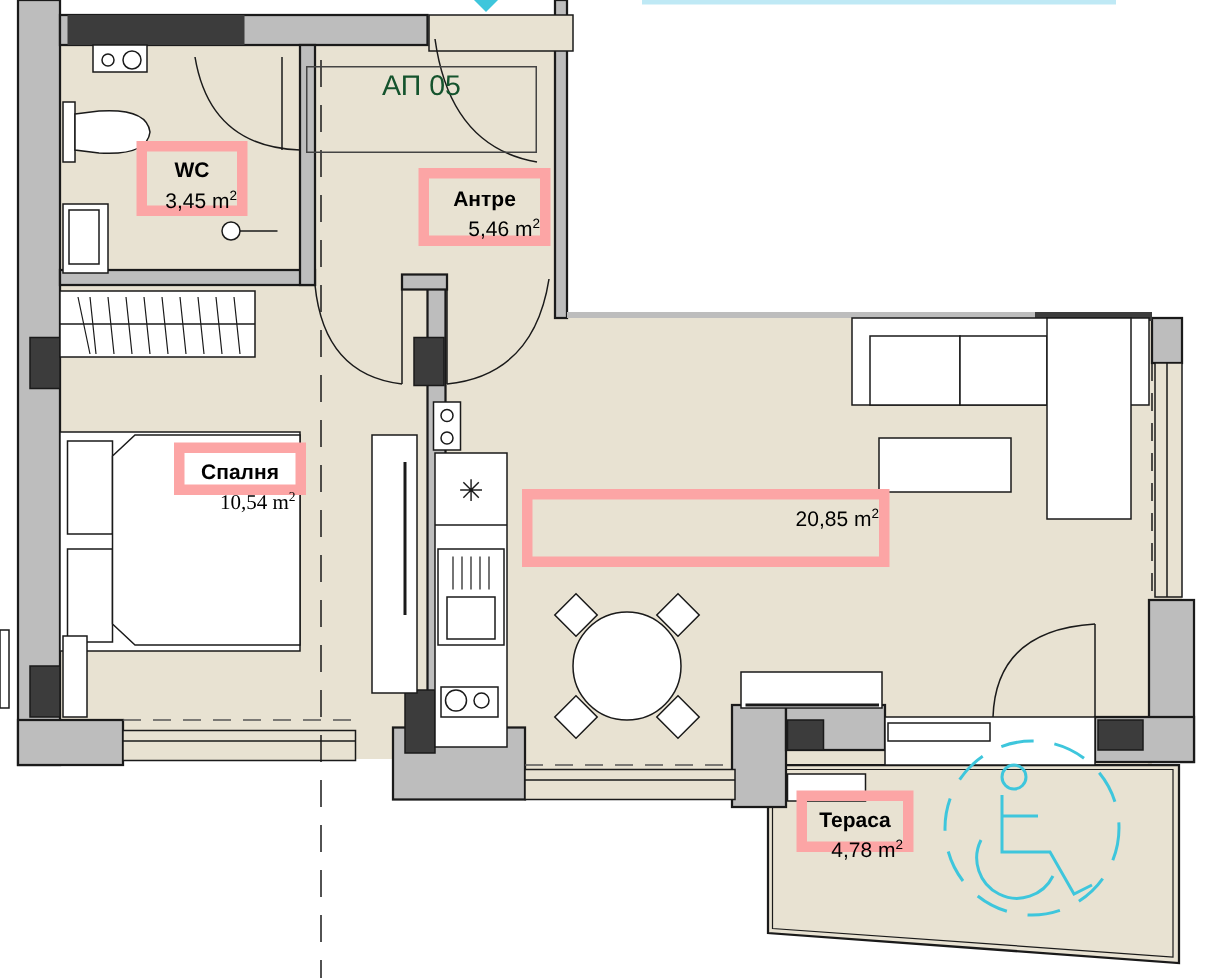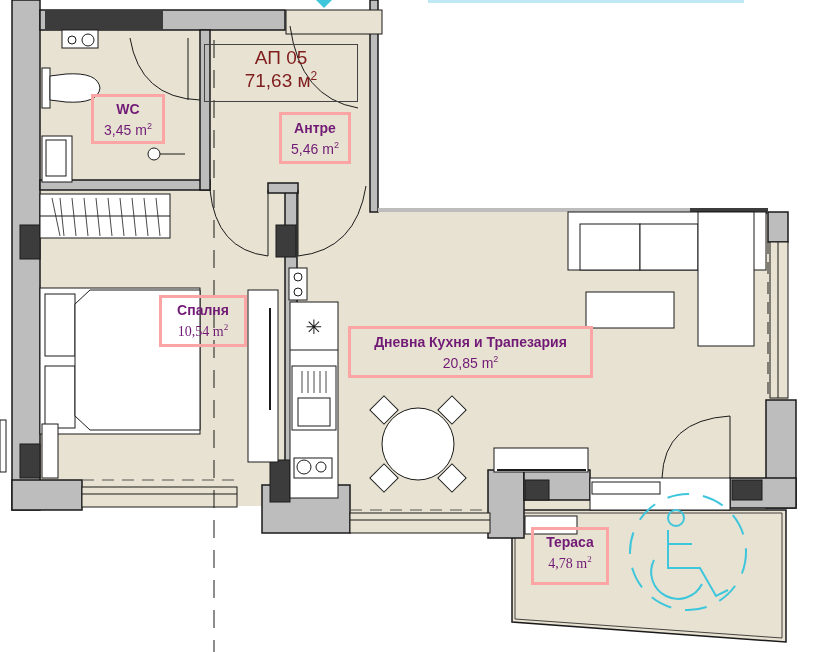--- a/index.html
+++ b/index.html
@@ -1,22 +1,22 @@
 <!DOCTYPE html>
 <html><head>
 <meta charset="utf-8">
 <style>
   html, body { margin: 0; padding: 0; background: #ffffff; }
   body { width: 816px; height: 652px; overflow: hidden; position: relative; font-family: "Liberation Sans", sans-serif; }
   #plan { position: absolute; left: 0; top: 0; width: 816px; height: 652px; }
-  .label-box { position: absolute; border: 3px solid #fca5a5; box-sizing: border-box; text-align: center; color: #701a75; font-family: "Liberation Sans", sans-serif; }
+  .label-box { position: absolute; border: 7px solid #fca5a5; box-sizing: border-box; text-align: center; color: #000000; font-family: "Liberation Sans", sans-serif; }
   .label-box .name { font-weight: bold; font-size: 14px; display: block; }
-  .label-box .area { font-size: 14px; display: block; margin-top: 6px; }
+  .label-box .area { font-size: 14px; display: block; margin-top: 6px; text-align: right; }
   .label-box sup { font-size: 9px; }
-  .apt-box { position: absolute; left: 204px; top: 44px; width: 154px; height: 58px; border: 1px solid #444; box-sizing: border-box; text-align: center; color: #7f1d1d; }
+  .apt-box { position: absolute; left: 204px; top: 44px; width: 154px; height: 58px; border: 1px solid #444; box-sizing: border-box; text-align: center; color: #14532d; }
   .apt-box .code { font-size: 19px; display: block; margin-top: 2px; }
   .apt-box .total { font-size: 19px; display: block; }
   .apt-box sup { font-size: 12px; }
 </style>
 </head>
 <body>
 
 <svg id="plan" viewBox="0 0 816 652" xmlns="http://www.w3.org/2000/svg">
 
   <g fill="#e8e2d2" stroke="none">
@@ -166,39 +166,37 @@
     <circle cx="676" cy="518" r="8"></circle>
     <path d="M668 530 L668 568 L700 568 L716 596 L728 590"></path>
     <path d="M668 544 L692 544"></path>
     <path d="M654 560 A26 26 0 1 0 702 584"></path>
   </g>
   <path d="M316 0 L324 8 L332 0" fill="#3ec6dc" stroke="none"></path>
 </svg>
 
 <div class="apt-box">
   <span class="code">АП 05</span>
-  <span class="total"><span>71,63</span> <span>м</span><sup>2</sup></span>
 </div>
 
 <div class="label-box" style="left:91px;top:94px;width:74px;height:50px;">
   <span class="name" style="margin-top:4px;">WC</span>
   <span class="area" style="margin-top:4px;"><span>3,45</span> <span>m</span><sup>2</sup></span>
 </div>
 
-<div class="label-box" style="left:279px;top:112px;width:72px;height:52px;">
+<div class="label-box" style="left:279px;top:112px;width:88px;height:52px;">
   <span class="name" style="margin-top:5px;">Антре</span>
   <span class="area" style="margin-top:4px;"><span>5,46</span> <span>m</span><sup>2</sup></span>
 </div>
 
-<div class="label-box" style="left:116px;top:295px;width:88px;height:52px;margin-left:43px;">
+<div class="label-box" style="left:116px;top:295px;width:88px;height:35px;">
   <span class="name" style="margin-top:4px;">Спалня</span>
   <span class="area" style="margin-top:4px;font-family:Liberation Serif, serif;"><span>10,54</span> <span>m</span><sup>2</sup></span>
 </div>
 
 <div class="label-box" style="left:348px;top:326px;width:245px;height:52px;">
-  <span class="name" style="margin-top:5px;">Дневна Кухня и Трапезария</span>
   <span class="area" style="margin-top:4px;"><span>20,85</span> <span>m</span><sup>2</sup></span>
 </div>
 
-<div class="label-box" style="left:531px;top:527px;width:78px;height:58px;">
+<div class="label-box" style="left:531px;top:527px;width:78px;height:41px;">
   <span class="name" style="margin-top:4px;">Тераса</span>
-  <span class="area" style="margin-top:4px;font-family:Liberation Serif, serif;"><span>4,78</span> <span>m</span><sup>2</sup></span>
+  <span class="area" style="margin-top:4px;"><span>4,78</span> <span>m</span><sup>2</sup></span>
 </div>
 
 </body></html>

